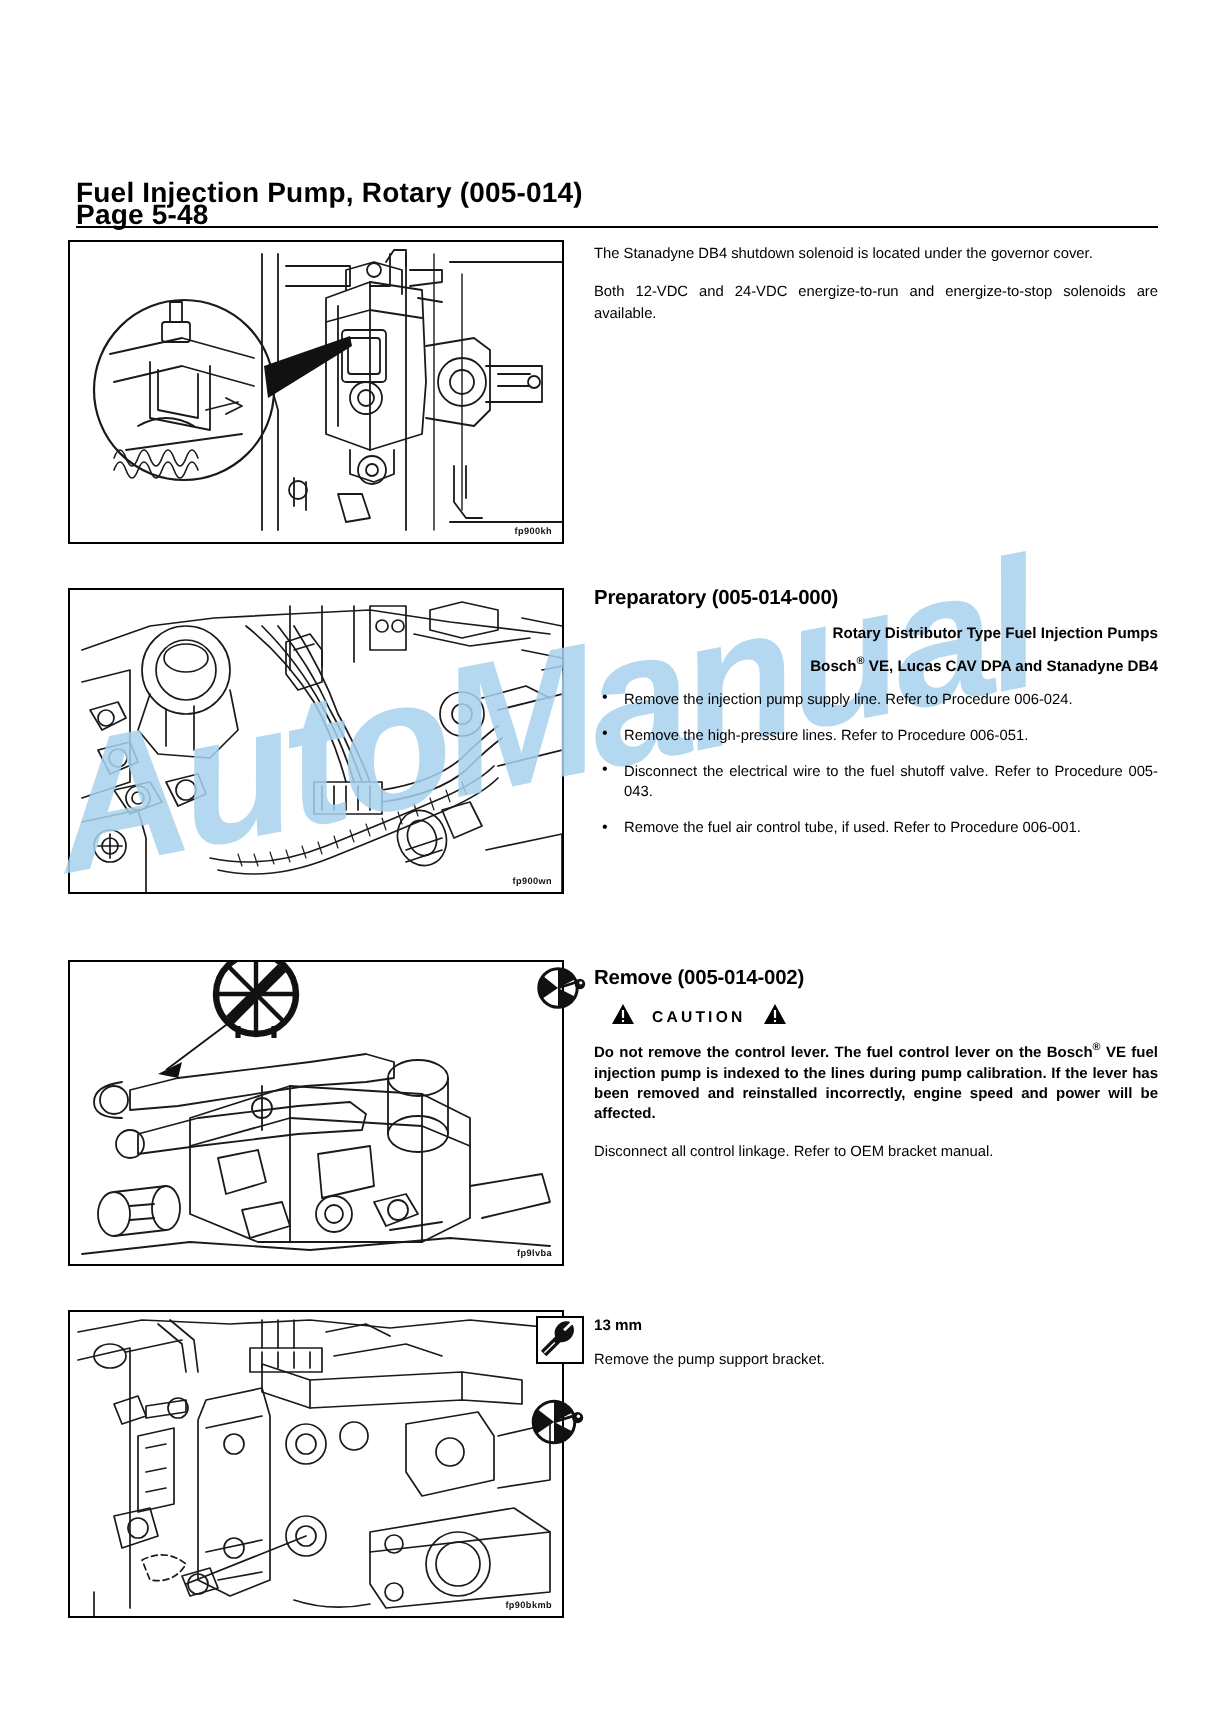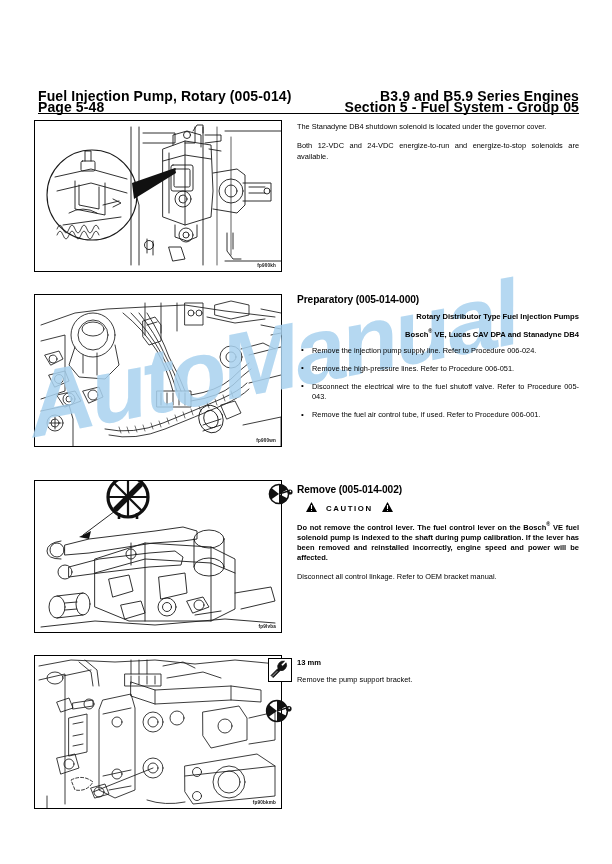--- a/index.html
+++ b/index.html
@@ -175,24 +175,20 @@
 </head>
 <body>
 
 <div class="page">
 
   <div class="watermark">AutoManual</div>
 
   <div class="hdr hdr-left">
     <div>Fuel Injection Pump, Rotary (005-014)</div>
     <div>Page 5-48</div>
-  </div>
-  <div class="hdr hdr-right">
-    <div>B3.9 and B5.9 Series Engines</div>
-    <div>Section 5 - Fuel System - Group 05</div>
   </div>
   <div class="hdr-rule"></div>
 
   <div class="panel" style="left:34px; top:120px; width:246px; height:150px;">
     <svg viewBox="0 0 246 150" xmlns="http://www.w3.org/2000/svg">
       <g fill="none" stroke="#1a1a1a" stroke-width="0.9" stroke-linejoin="round" stroke-linecap="round">
 
         <path d="M96 6 L96 144"></path>
         <path d="M104 6 L104 60 L100 70 L104 84 L104 144"></path>
         <path d="M160 6 L160 22 L150 22"></path>
@@ -493,21 +489,21 @@
         </svg>
       </span><span>CAUTION</span><span class="tri">
         <svg width="11" height="10" viewBox="0 0 11 10" xmlns="http://www.w3.org/2000/svg">
           <path d="M5.5 0 L11 10 L0 10 Z" fill="#000"></path>
           <path d="M5.5 3 L5.5 7" stroke="#fff" stroke-width="1.1"></path>
           <circle cx="5.5" cy="8.5" r="0.6" fill="#fff"></circle>
         </svg>
       </span>
     </div>
 
-    <p class="caution-body"><span>Do not remove the control lever. The fuel control lever on the Bosch</span><sup>®</sup><span> VE fuel solenoid pump is indexed to the shaft during pump calibration. If the lever has been removed and reinstalled incorrectly, engine speed and power will be affected.</span></p>
+    <p class="caution-body"><span>Do not remove the control lever. The fuel control lever on the Bosch</span><sup>®</sup><span> VE fuel injection pump is indexed to the lines during pump calibration. If the lever has been removed and reinstalled incorrectly, engine speed and power will be affected.</span></p>
 
     <p class="body-p">Disconnect all control linkage. Refer to OEM bracket manual.</p>
   </div>
 
   <div class="wrench-box" style="left:268px; top:658px; width:22px; height:22px;">
     <svg viewBox="0 0 22 22" xmlns="http://www.w3.org/2000/svg">
       <path d="M15.5 2.2 L12.0 5.6 L13.6 7.2 L17.1 3.8
                A5.6 5.6 0 0 1 11.2 11.6 L4.2 18.6 L2.0 16.4
                L9.0 9.4 A5.6 5.6 0 0 1 15.5 2.2 Z" fill="#111" stroke="#111" stroke-width="0.8" stroke-linejoin="round"></path>
       <path d="M3.2 17.4 L8.4 12.2" stroke="#fff" stroke-width="0.7"></path>

